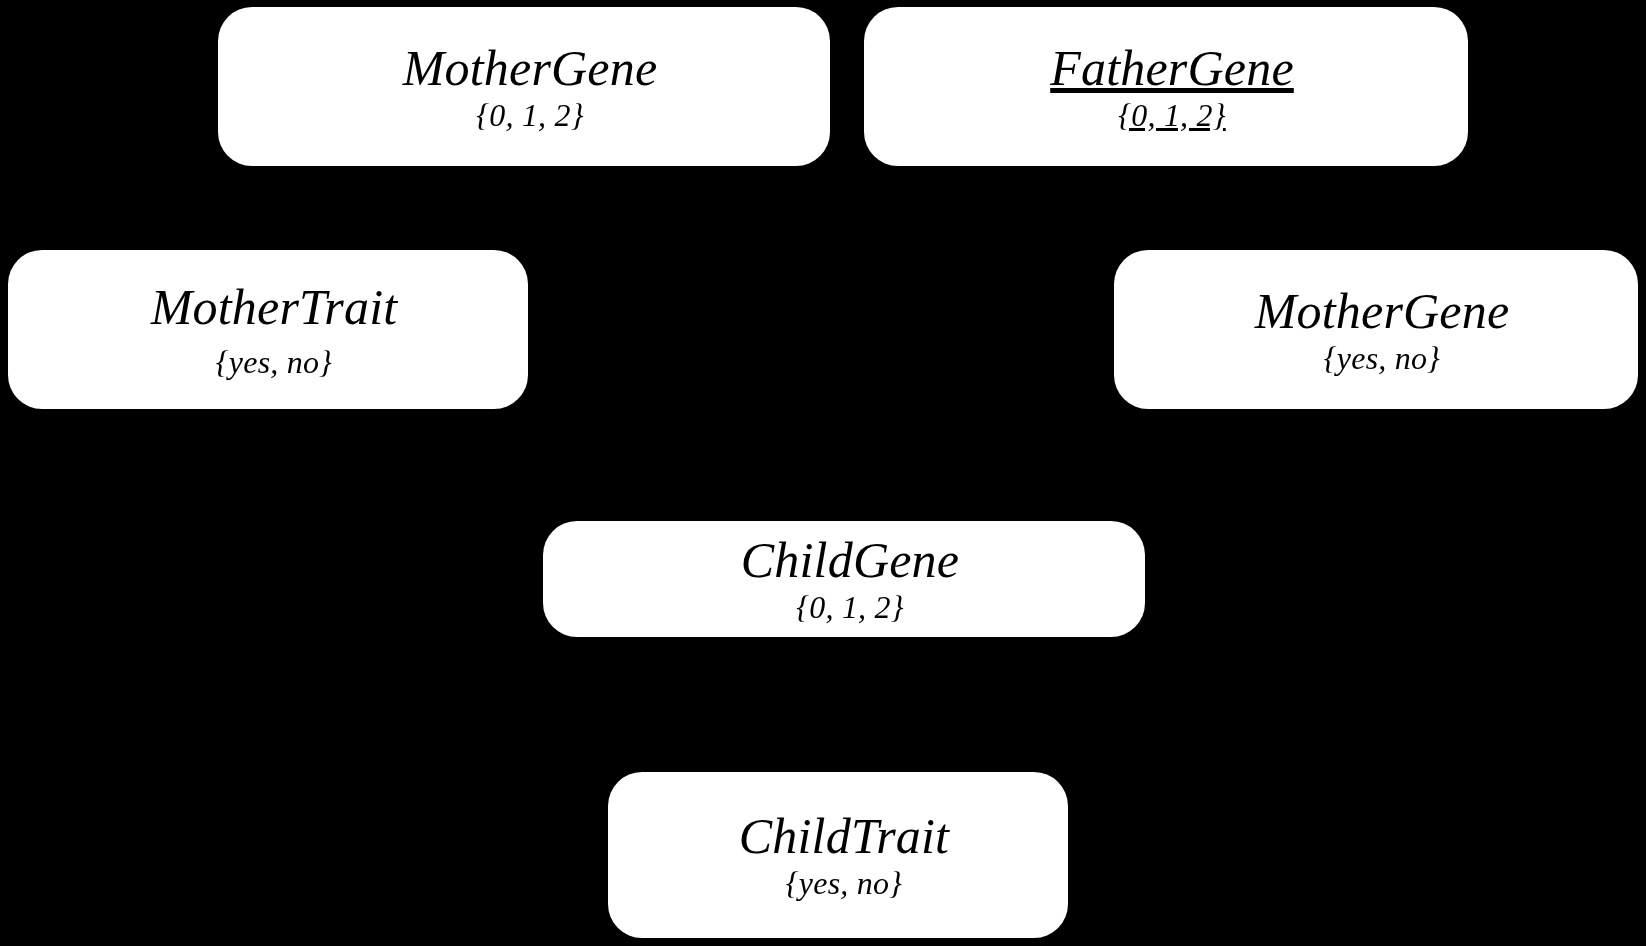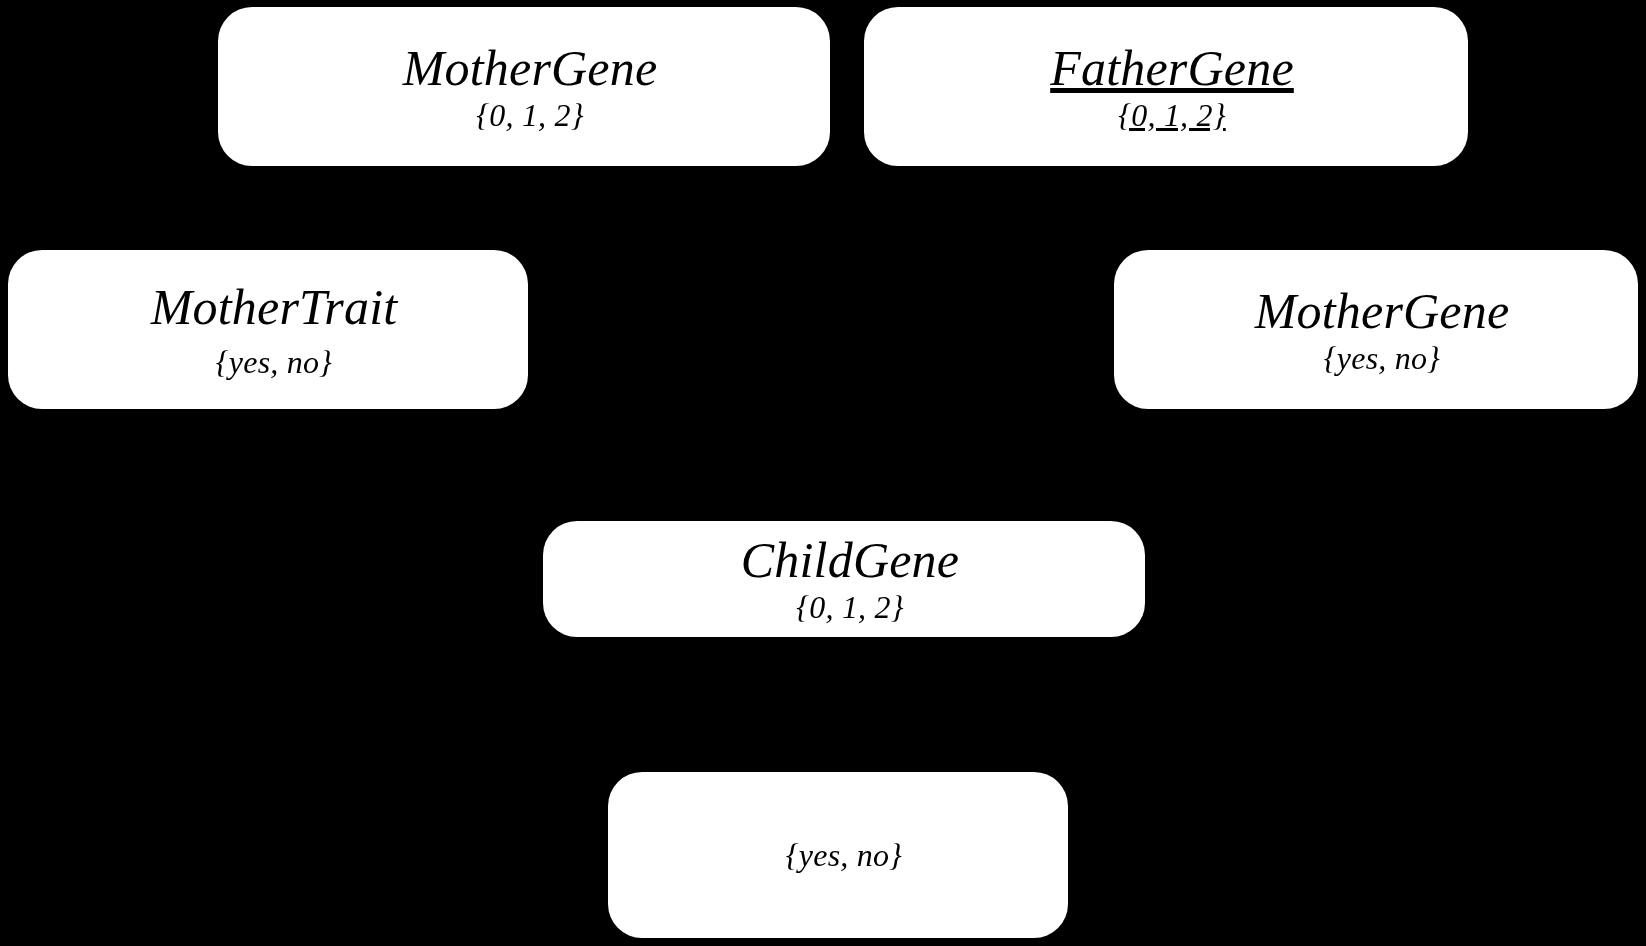--- a/index.html
+++ b/index.html
@@ -76,16 +76,17 @@
     <span class="name">MotherGene</span>
     <span class="domain">{yes, no}</span>
   </div>
 
   <div class="node" id="node-child-gene">
     <span class="name">ChildGene</span>
     <span class="domain">{0, 1, 2}</span>
   </div>
 
   <div class="node" id="node-child-trait">
+    <span class="name">ChildTrait</span>
     <span class="domain">{yes, no}</span>
   </div>
 
 </div>
 
 </body></html>

